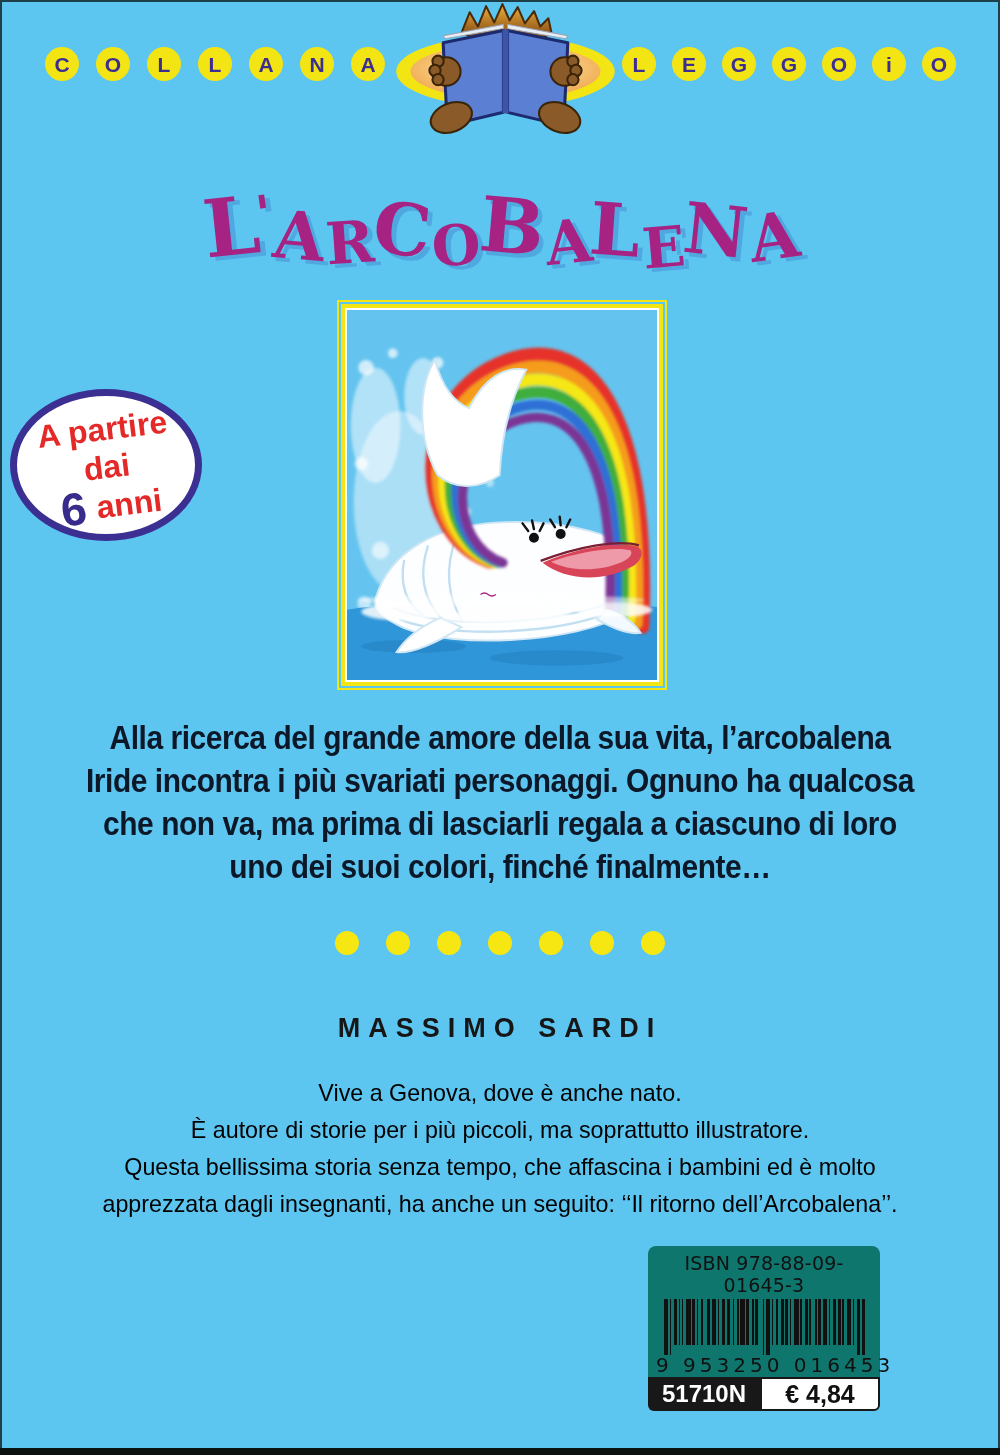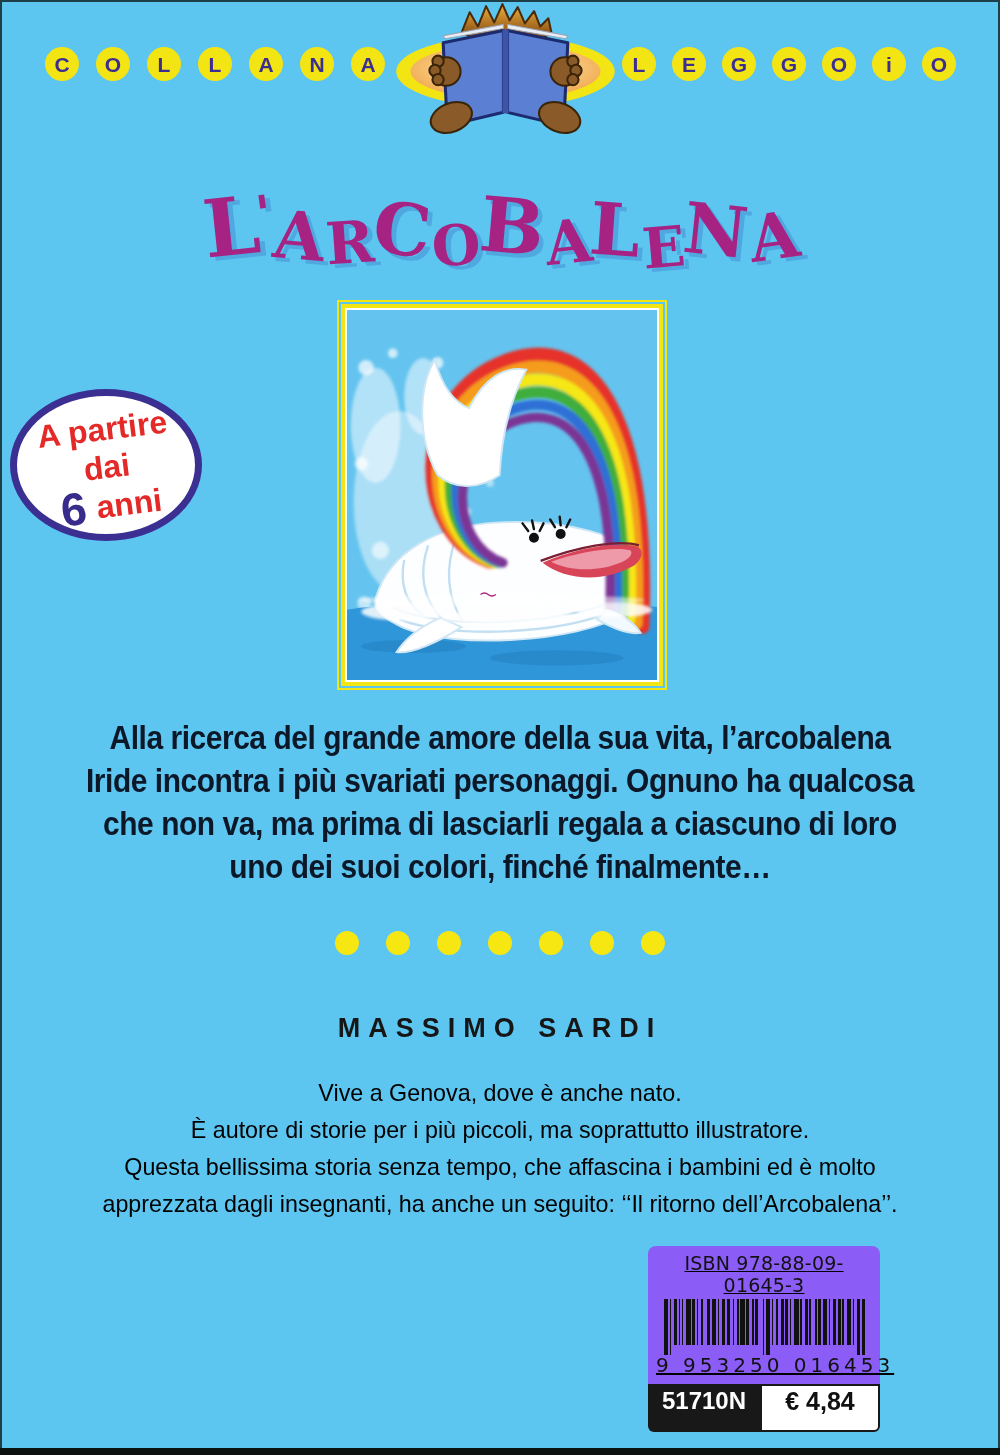--- a/index.html
+++ b/index.html
@@ -68,30 +68,30 @@
   }
   .bio{
     position:absolute; top:1074px; left:0; width:100%; text-align:center;
     font-size:24px; line-height:37px; color:#000000;
   }
   .bio-line{transform:scaleX(.97); transform-origin:50% 50%; white-space:nowrap;}
 
   
   .price-block{position:absolute; left:648px; top:1246px; width:232px;}
   .barcode-box{
-    background:#8b5cf6; border-radius:8px 8px 0 0; padding:6px 8px 7px;text-decoration:underline;
+    background:#0f766e; border-radius:8px 8px 0 0; padding:6px 8px 0;
   }
   .isbn{font-family:"DejaVu Sans", sans-serif; font-size:19px; color:#111; text-align:center; letter-spacing:.2px;}
   .bars{display:flex; align-items:flex-start; justify-content:center; height:56px; margin-top:3px; overflow:hidden;}
   .bar{background:#111;}
   .ean-digits{
     font-family:"DejaVu Sans", sans-serif; font-size:20px; color:#111;
     text-align:center; letter-spacing:4px; margin-top:-2px; white-space:nowrap;
   }
-  .price-row{display:flex; height:48px;}
+  .price-row{display:flex; height:34px;}
   .code-cell{
     flex:0 0 112px; background:#181818; color:#fff; font-weight:bold; font-size:24px;
     text-align:center; line-height:34px; border-radius:0 0 0 6px;
   }
   .price-cell{
     flex:1; background:#fff; color:#111; font-weight:bold; font-size:25px;
     text-align:center; line-height:30px; border:2px solid #181818; border-radius:0 0 6px 0;
   }
 </style>
 </head>

